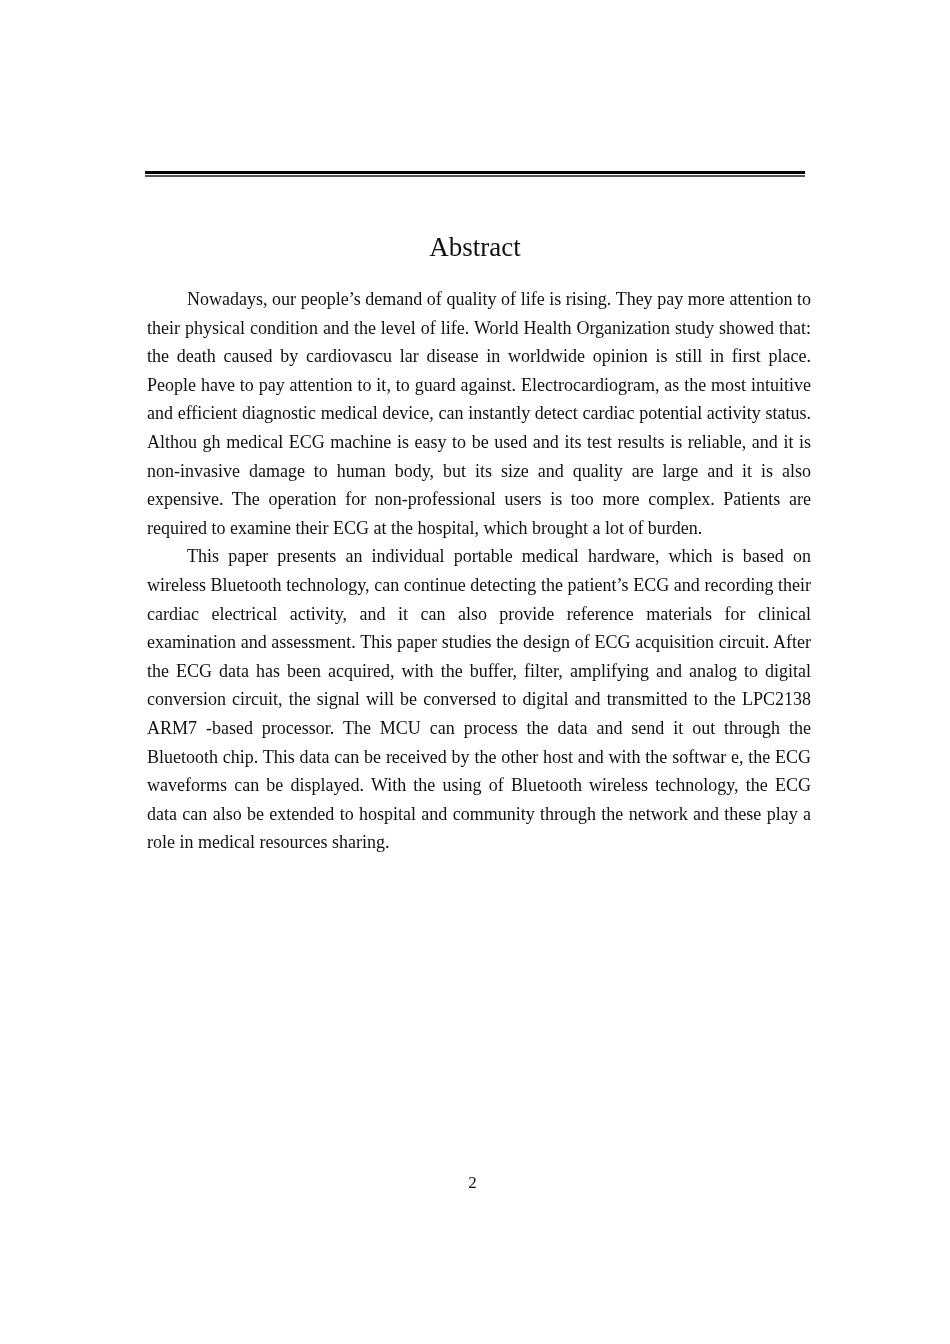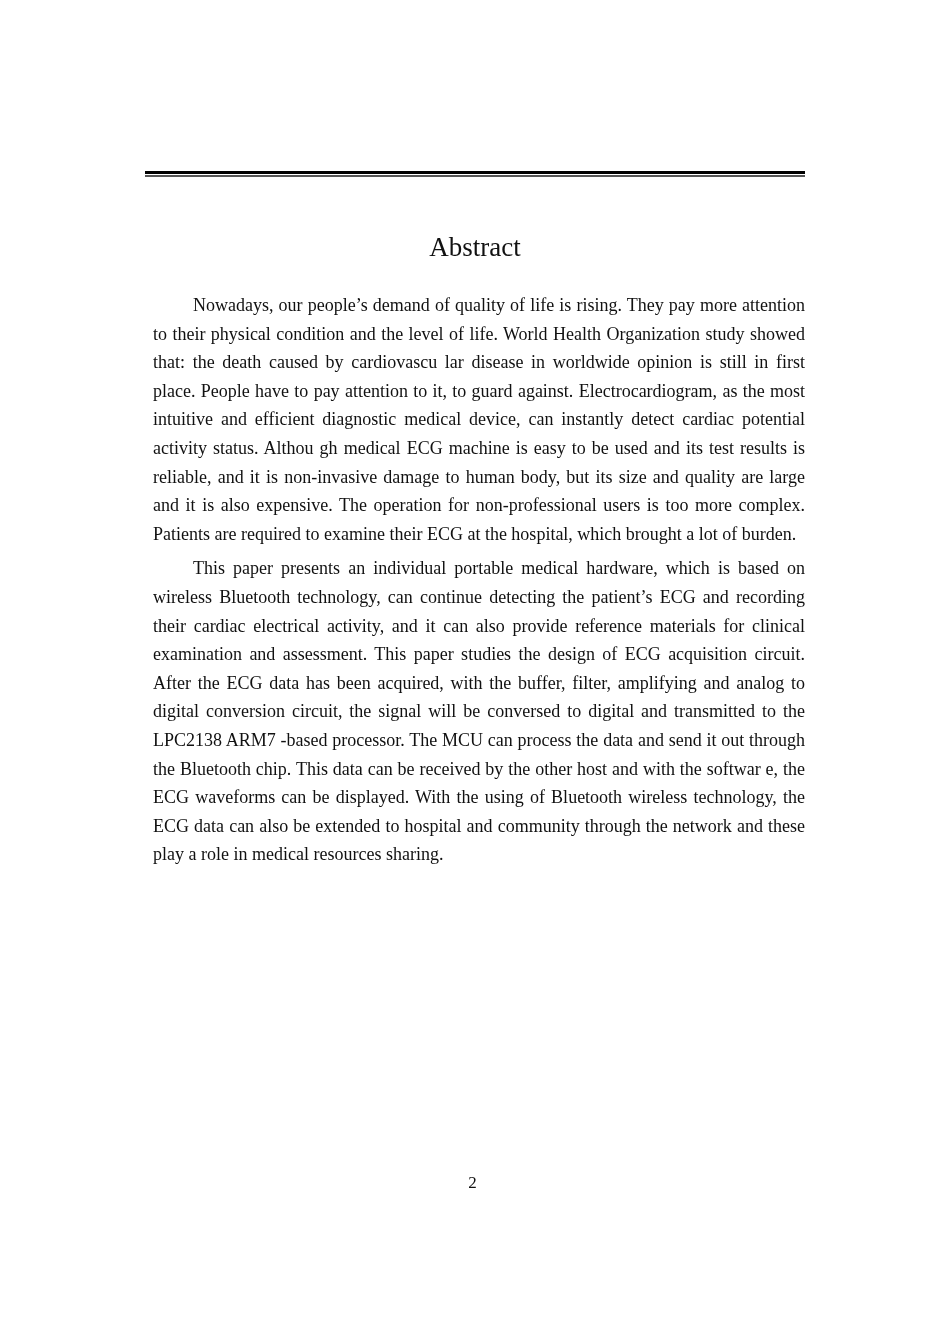--- a/index.html
+++ b/index.html
@@ -54,21 +54,21 @@
     }
     .body-text {
       position: absolute;
       left: 147px;
       top: 285px;
       width: 664px;
       font-size: 18px;
       line-height: 28.6px;
     }
     .body-text p {
-      margin: 6px;
+      margin: 0;
       text-align: justify;
       text-indent: 40px;
     }
     .keywords {
       position: relative;
       margin: 0;
       text-align: justify;
       padding-left: 90px;
       text-indent: -90px;
     }

